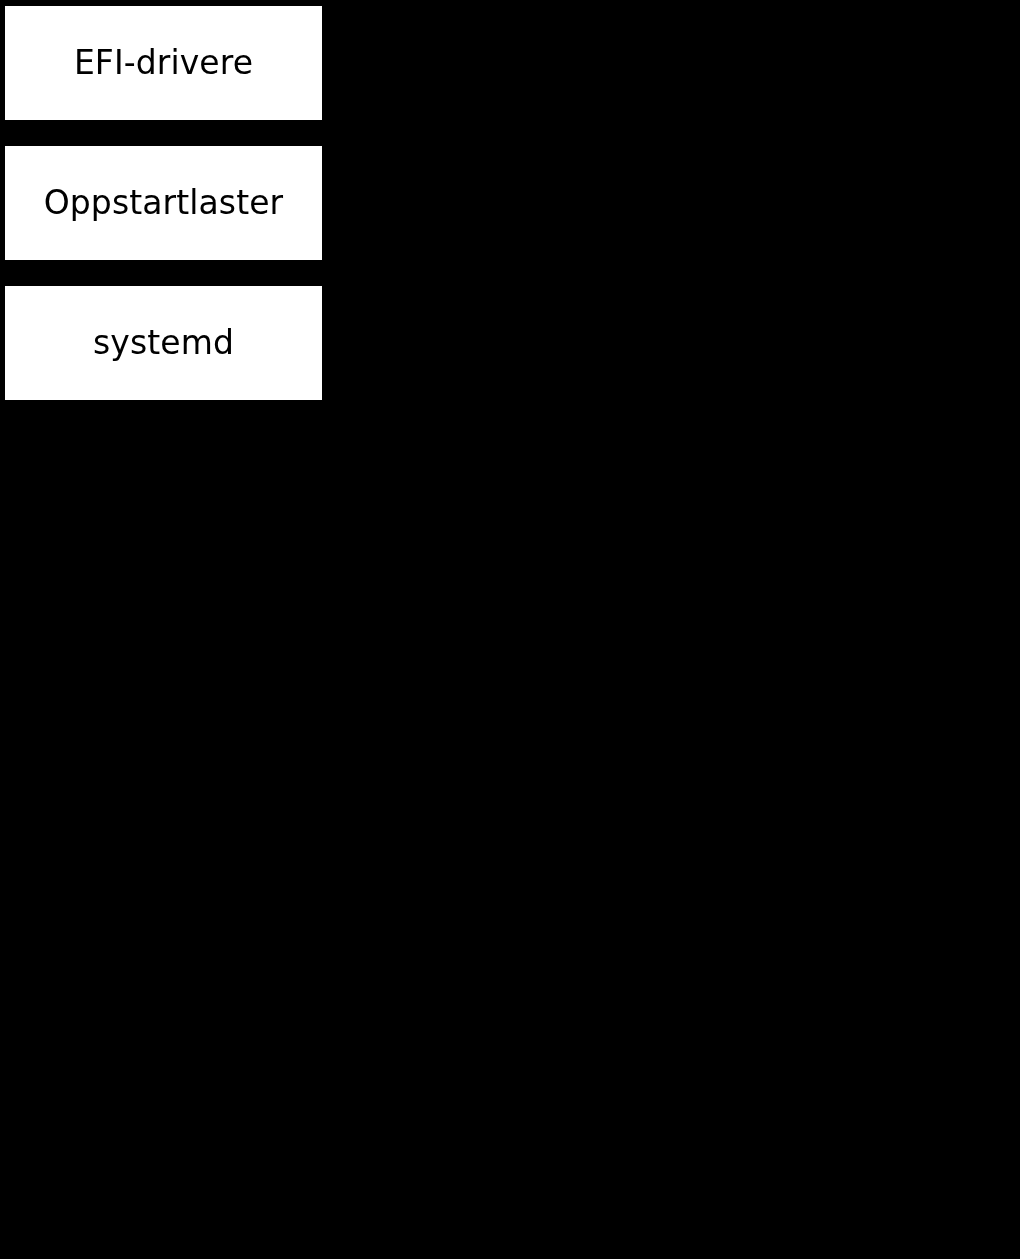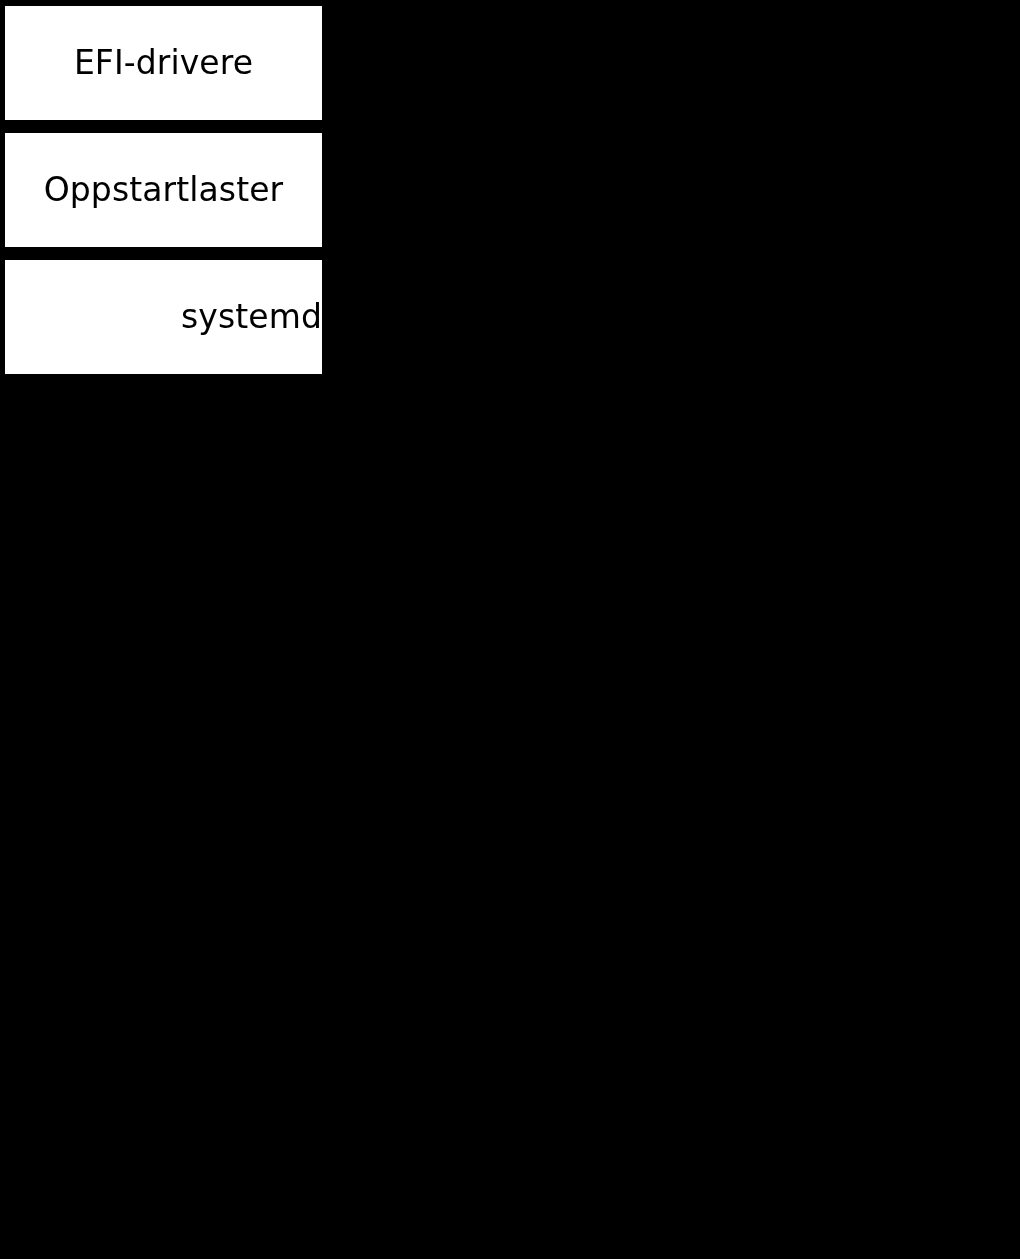--- a/index.html
+++ b/index.html
@@ -28,25 +28,24 @@
   .stage-box {
     box-sizing: border-box;
     width: 317px;
     height: 114px;
     background: #ffffff;
     color: #000000;
     display: flex;
     align-items: center;
     justify-content: center;
     text-align: center;
-    margin-bottom: 13px;
+    margin-bottom: 26px;
   }
   .stage-box:last-child {
     margin-bottom: 0;
-    justify-content: flex-end;
   }
   .stage-label {
     font-size: 33px;
     line-height: 1.1;
     font-weight: 400;
     letter-spacing: 0.1px;
     color: #000000;
     white-space: nowrap;
   }
   .empty-region {

